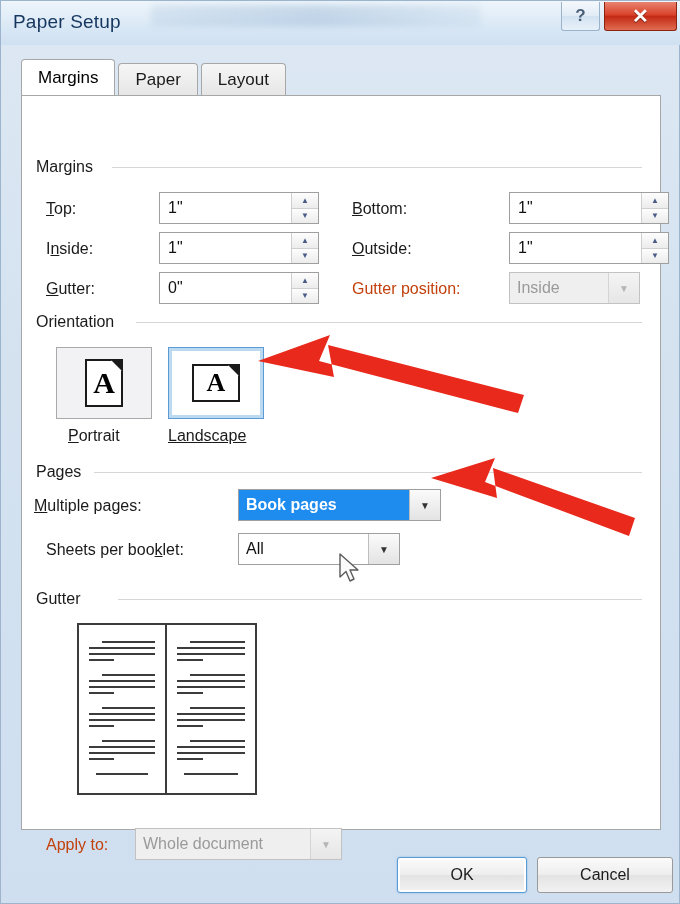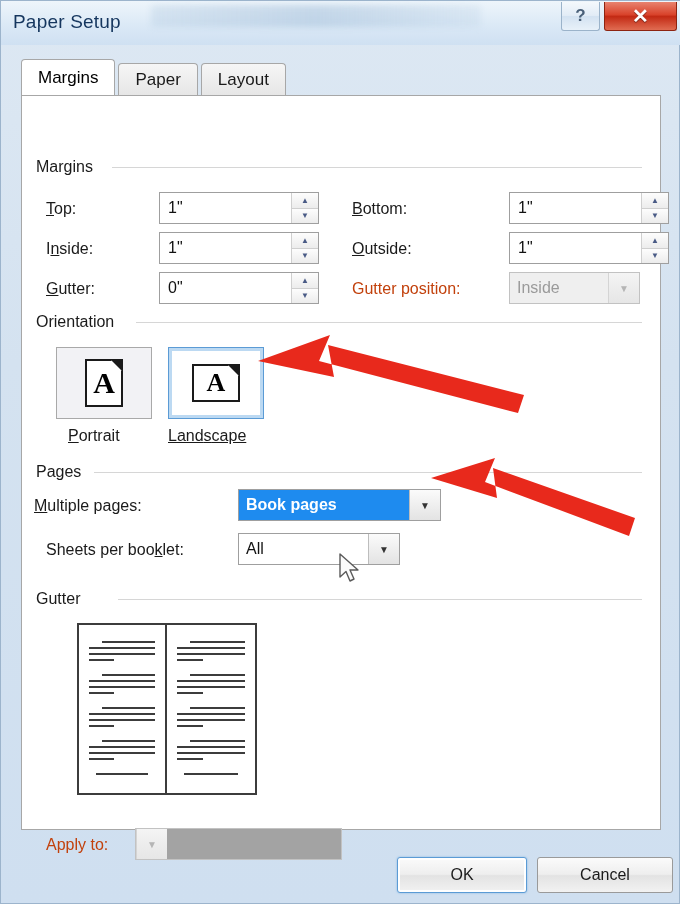--- a/index.html
+++ b/index.html
@@ -368,20 +368,21 @@
               <div class="ln"></div>
               <div class="ln"></div>
               <div class="ln short"></div>
           </div>
           <div class="ln last"></div>
         </div>
       </div>
 
       <div class="lbl dim" style="left:24px;top:740px;">Apply to:</div>
       <div class="combo disabled" style="left:113px;top:732px;width:207px;">
+        <div class="ctext">Whole document</div>
         <div class="carrow">▼</div>
       </div>
 
     </div>
   </div>
 
   <div class="footer">
     <div class="pbtn focus" style="left:396px;top:10px;width:130px;">
       <span>OK</span>
     </div>

